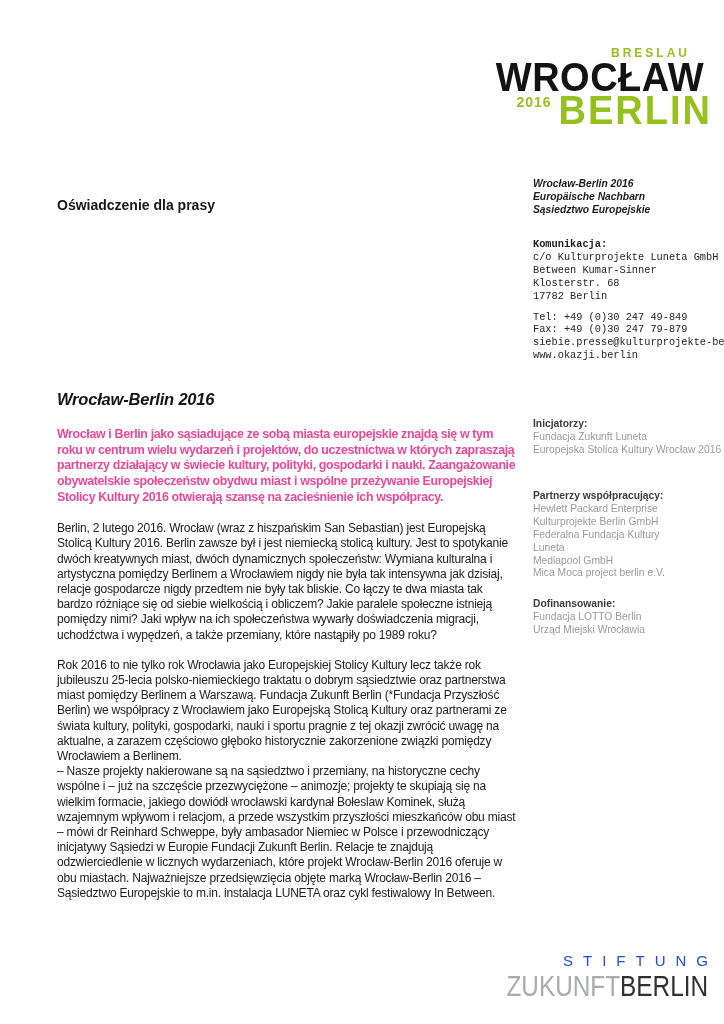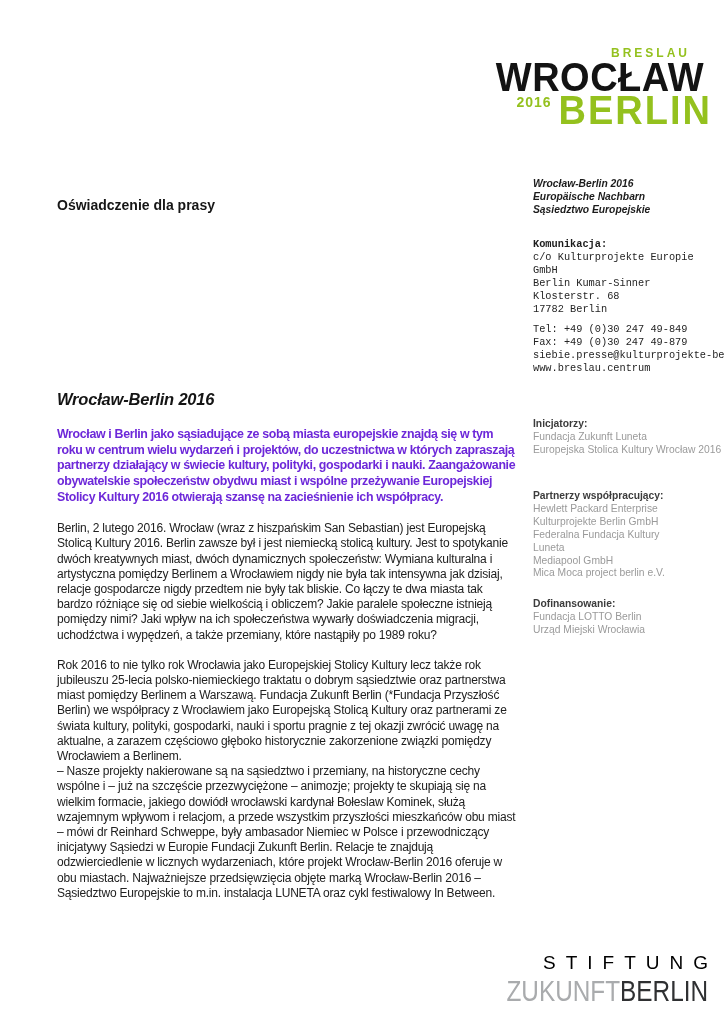--- a/index.html
+++ b/index.html
@@ -64,29 +64,29 @@
   .main {
     position: absolute; left: 57px; top: 392px; width: 464px;
     font-size: 12px; line-height: 15.2px; letter-spacing: -0.2px; color: #212121;
   }
   .article-title {
     font-size: 16.5px; font-weight: bold; font-style: italic;
     color: #141414; margin-bottom: 20px; letter-spacing: -0.2px;
   }
   .lead {
     font-weight: bold; font-size: 12.4px; line-height: 15.6px;
-    letter-spacing: -0.35px; color: #6d28d9; margin-bottom: 16px;
+    letter-spacing: -0.35px; color: #ec4899; margin-bottom: 16px;
   }
   .para { white-space: pre-wrap; margin-bottom: 15px; }
   .para:last-child { margin-bottom: 0; }
 
   
   .footer-logo { position: absolute; right: 16px; top: 952px; text-align: right; }
   .fl-line1 {
-    font-size: 19px; color: #000000;
+    font-size: 15px; color: #1d4ed8;
     letter-spacing: 10px; margin-right: -10px; margin-bottom: 2px;
   }
   .fl-line2 {
     font-size: 29px; line-height: 1.05;
     transform: scaleX(0.84); transform-origin: right center;
     white-space: nowrap;
   }
   .fl-zukunft { color: #a9abad; }
   .fl-berlin { color: #2f3032; }
 </style>
@@ -107,29 +107,29 @@
   <div class="doc-type">Oświadczenie dla prasy</div>
 
   <div class="sb sb-project">
     <div>Wrocław-Berlin 2016</div>
     <div>Europäische Nachbarn</div>
     <div>Sąsiedztwo Europejskie</div>
   </div>
 
   <div class="sb sb-contact">
     <div class="sb-label">Komunikacja:</div>
-    <div>c/o Kulturprojekte Europie GmbH</div>
-    <div>Berlin Kumar-Sinner</div>
+    <div>c/o Kulturprojekte Luneta GmbH</div>
+    <div>Between Kumar-Sinner</div>
     <div>Klosterstr. 68</div>
     <div>17782 Berlin</div>
     <div class="sb-gap"></div>
     <div>Tel: +49 (0)30 247 49-849</div>
-    <div>Fax: +49 (0)30 247 49-879</div>
+    <div>Fax: +49 (0)30 247 79-879</div>
     <div class="nowrap">siebie.presse@kulturprojekte-berlin.de</div>
-    <div>www.breslau.centrum</div>
+    <div>www.okazji.berlin</div>
   </div>
 
   <div class="sb sb-init">
     <div class="sb-gray-label">Inicjatorzy:</div>
     <div class="sb-gray">Fundacja Zukunft Luneta</div>
     <div class="sb-gray nowrap">Europejska Stolica Kultury Wrocław 2016</div>
   </div>
 
   <div class="sb sb-partners">
     <div class="sb-gray-label">Partnerzy współpracujący:</div>

